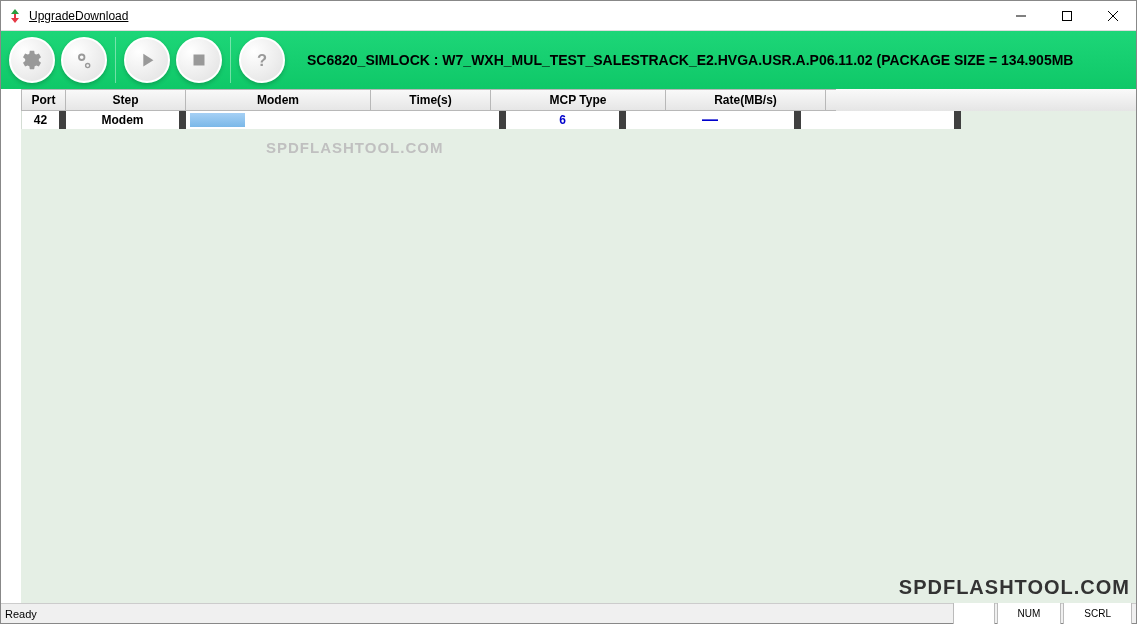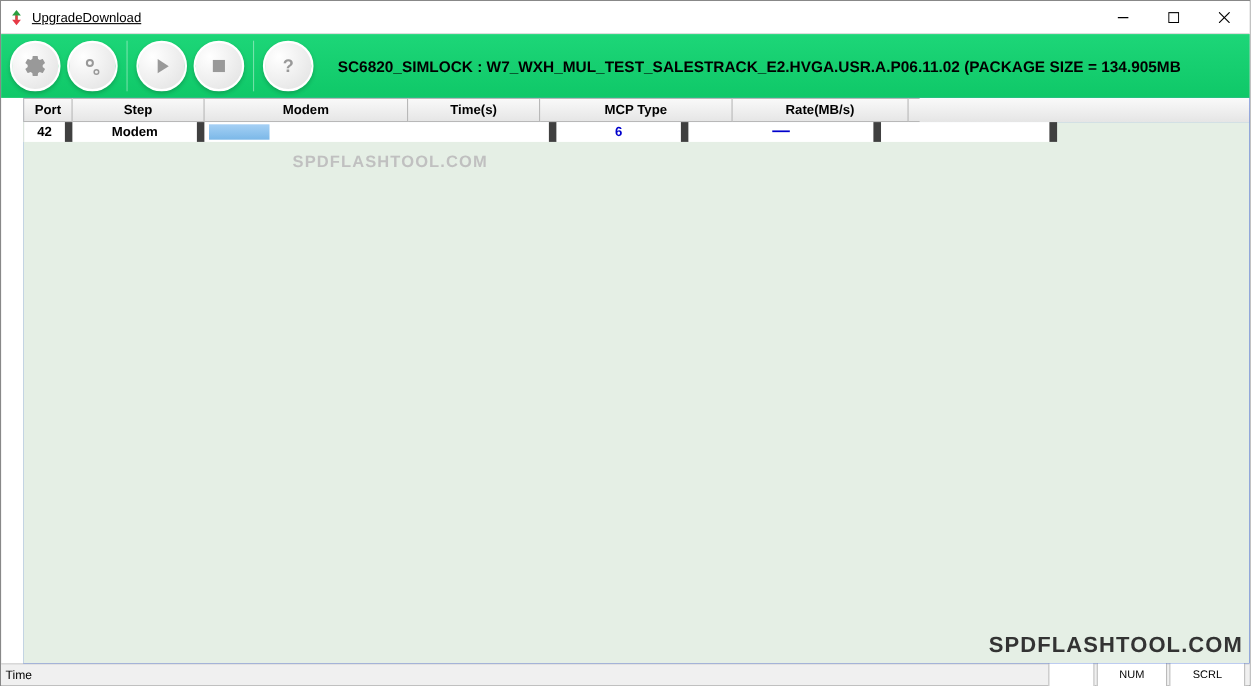--- a/index.html
+++ b/index.html
@@ -148,21 +148,21 @@
         <div class="td col-time time-value">6</div>
         <div class="td col-mcp mcp-dash">—</div>
         <div class="td col-rate"></div>
       </div>
       <div class="watermark-center">SPDFLASHTOOL.COM</div>
       <div class="watermark-corner">SPDFLASHTOOL.COM</div>
     </div>
   </div>
 
   <div class="statusbar">
-    <div class="statusbar-left">Time</div>
+    <div class="statusbar-left">Ready</div>
     <div class="statusbar-indicators">
       <div class="statusbar-ind" style="width:28px;"></div>
       <div class="statusbar-ind">NUM</div>
       <div class="statusbar-ind">SCRL</div>
     </div>
   </div>
 
 </div>
 
 </body></html>

